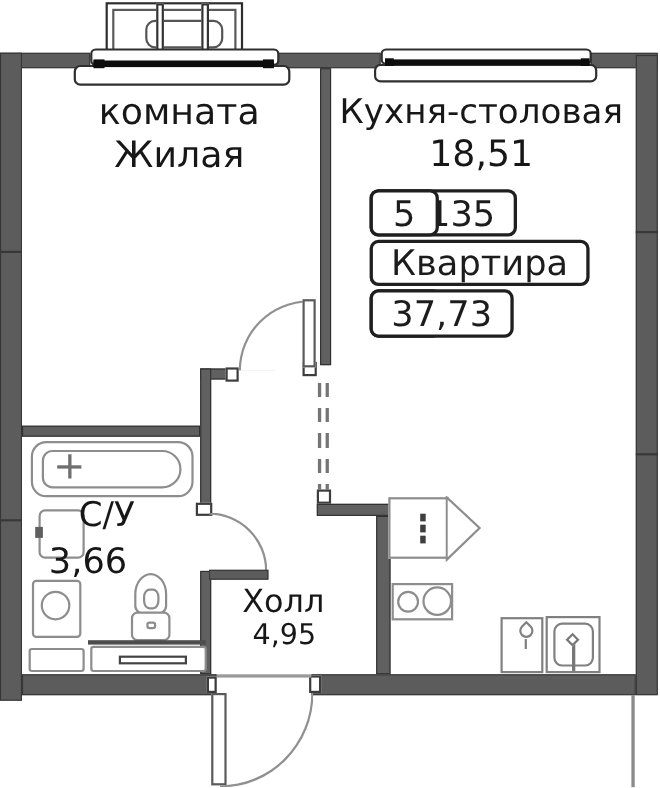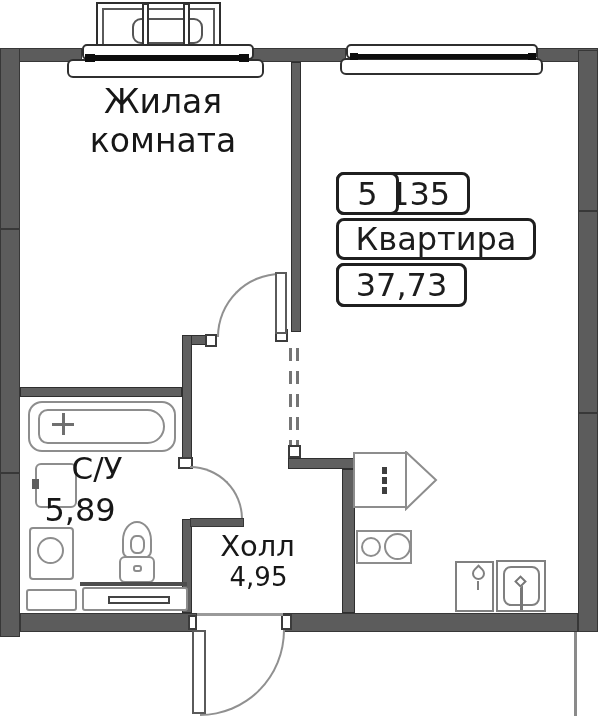--- a/index.html
+++ b/index.html
@@ -122,27 +122,31 @@
   <div class="fix2" style="left:455px;top:561px;width:39px;height:51px"></div>
   <div style="left:472px;top:567px;width:13px;height:13px;border:2px solid #808080;border-radius:0 50% 50% 50%;transform:rotate(45deg);background:#fff"></div>
   <div style="left:477px;top:581px;width:2px;height:9px;background:#808080"></div>
 
   <div class="fix2" style="left:496px;top:560px;width:50px;height:52px"></div>
   <div class="fix2" style="left:503px;top:566px;width:37px;height:40px;border-radius:8px"></div>
   <div style="left:520px;top:583px;width:3px;height:27px;background:#777"></div>
   <div style="left:516px;top:577px;width:9px;height:9px;border:2px solid #777;transform:rotate(45deg);background:#fff"></div>
 
   <div class="lbl" style="left:43px;top:83px;width:240px;font-size:33px">
+    <span style="position:static;display:block">комната</span>
     <span style="position:static;display:block">Жилая</span>
-    <span style="position:static;display:block">комната</span>
   </div>
 
+  <div class="lbl" style="left:305px;top:84px;width:265px;font-size:31px">
+    <span style="position:static;display:block">Кухня-столовая</span>
+    <span style="position:static;display:block;font-size:33px">18,51</span>
+  </div>
 
   <div class="lbl" style="left:47px;top:450px;width:100px;font-size:31px">С/У</div>
-  <div class="lbl" style="left:24px;top:492px;width:112px;font-size:32px">5,89</div>
+  <div class="lbl" style="left:24px;top:492px;width:112px;font-size:32px">3,66</div>
 
   <div class="lbl" style="left:205px;top:529px;width:105px;font-size:29px">Холл</div>
   <div class="lbl" style="left:206px;top:562px;width:105px;font-size:26px">4,95</div>
 
   <div class="tbl-row" style="left:336px;top:172px">
     <div class="tbl-cell" style="width:134px;height:43px">№135</div>
     <div class="tbl-cell" style="width:63px;height:43px">5</div>
   </div>
   <div class="tbl-row" style="left:336px;top:218px">
     <div class="tbl-cell" style="width:200px;height:42px">Квартира</div>

